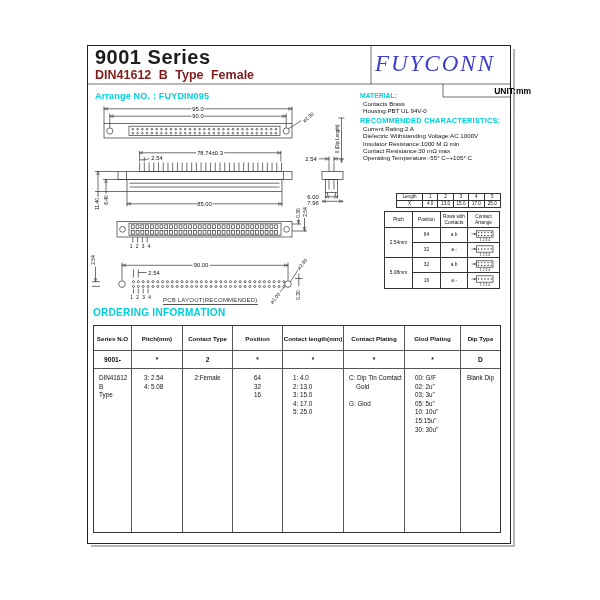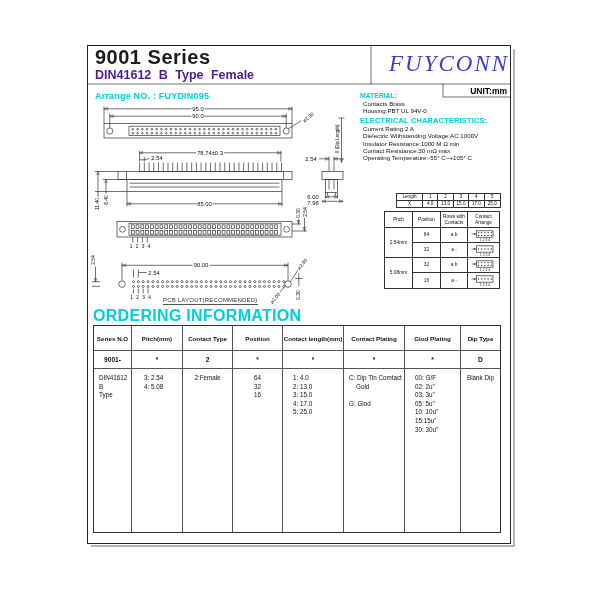--- a/index.html
+++ b/index.html
@@ -14,33 +14,33 @@
   svg#art line,svg#art rect,svg#art circle,svg#art path{stroke:#333;stroke-width:0.7;fill:none;}
   
   .lbl{position:absolute;white-space:nowrap;color:#111;}
   .c{transform:translate(-50%,-50%);}
   .r90{transform:translate(-50%,-50%) rotate(-90deg);}
   .r40{transform:translate(-50%,-50%) rotate(-40deg);}
   .r50{transform:translate(-50%,-50%) rotate(-50deg);}
   .dim{font-size:5.8px;background:#fff;padding:0 1px;}
   .dim.sm{font-size:5px;}
   .title1{left:95px;top:46px;font-size:20px;letter-spacing:0.5px;color:#1c1c1c;font-weight:bold;}
-  .title2{left:95px;top:68px;font-size:12.5px;font-weight:bold;word-spacing:4px;color:#4c1d95;}
-  .logo{left:389px;top:51px;width:131px;text-align:left;
+  .title2{left:95px;top:68px;font-size:12.5px;font-weight:bold;word-spacing:4px;color:#7f1d1d;}
+  .logo{left:364px;top:51px;width:131px;text-align:right;
         font-family:"Liberation Serif",serif;font-style:italic;font-size:23px;
         letter-spacing:2px;color:#3d3dcc;}
-  .unit{left:445px;top:86px;width:62px;text-align:right;font-size:8.5px;font-weight:bold;color:#000;}
+  .unit{left:445px;top:86px;width:86px;text-align:right;font-size:8.5px;font-weight:bold;color:#000;}
   .drawno{left:95px;top:91px;font-size:9px;font-weight:bold;color:#00cfdc;letter-spacing:0.2px;}
   .specs{position:absolute;left:360px;top:92px;width:150px;font-size:6.2px;line-height:7.1px;color:#141414;}
   .spec-h{font-size:6.8px;font-weight:bold;color:#00cfdc;margin:0 0 1px 0;}
   .spec-h2{font-size:7.4px;font-weight:bold;color:#00cfdc;margin:3px 0 1px 0;letter-spacing:0.2px;}
   .spec-line{margin-left:3px;}
   .pcb-cap{left:163px;top:297px;font-size:6px;color:#333;border-bottom:0.5px solid #555;
            letter-spacing:0.2px;padding-bottom:1px;}
-  .ord-head{left:93px;top:307px;font-size:16px;font-weight:bold;color:#00cfdc;letter-spacing:0.3px;}
+  .ord-head{left:93px;top:307px;font-size:10px;font-weight:bold;color:#00cfdc;letter-spacing:0.3px;}
   
   .len-table{position:absolute;left:396px;top:193px;display:grid;
              grid-template-columns:26px repeat(5,15.4px);grid-auto-rows:6.6px;
              font-size:4.6px;border:0.9px solid #333;background:#fff;}
   .len-table div{border-right:0.6px solid #333;border-bottom:0.6px solid #333;
                  display:flex;align-items:center;justify-content:center;}
   .len-table div:nth-child(6n){border-right:none;}
   .len-table div:nth-child(n+7){border-bottom:none;}
   
   .arr-table{position:absolute;left:384px;top:211px;display:grid;
@@ -420,21 +420,21 @@
   <span class="lbl title1">9001 Series</span>
   <span class="lbl title2">DIN41612  B  Type  Female</span>
   <span class="lbl logo">FUYCONN</span>
   <span class="lbl unit">UNIT:mm</span>
   <span class="lbl drawno">Arrange NO. : FUYDIN095</span>
 
   <div class="specs">
     <div class="spec-h">MATERIAL:</div>
     <div class="spec-line">Contacts Brass</div>
     <div class="spec-line">Housing:PBT UL 94V-0</div>
-    <div class="spec-h2">ELECTRICAL CHARACTERISTICS:</div>
+    <div class="spec-h2">RECOMMENDED CHARACTERISTICS:</div>
     <div class="spec-line">Current Rating:2 A</div>
     <div class="spec-line">Dielectric Withstanding Voltage:AC 1000V</div>
     <div class="spec-line">Insulator Resistance:1000 M Ω min</div>
     <div class="spec-line">Contact Resistance:30 mΩ  max</div>
     <div class="spec-line">Operating Temperature:-55° C~+105° C</div>
   </div>
 
   <span class="lbl dim c" style="left:198px;top:108.8px">95.0</span>
   <span class="lbl dim c" style="left:198px;top:116.2px">90.0</span>
   <span class="lbl dim sm r40" style="left:308px;top:117px">ø2.90</span>

